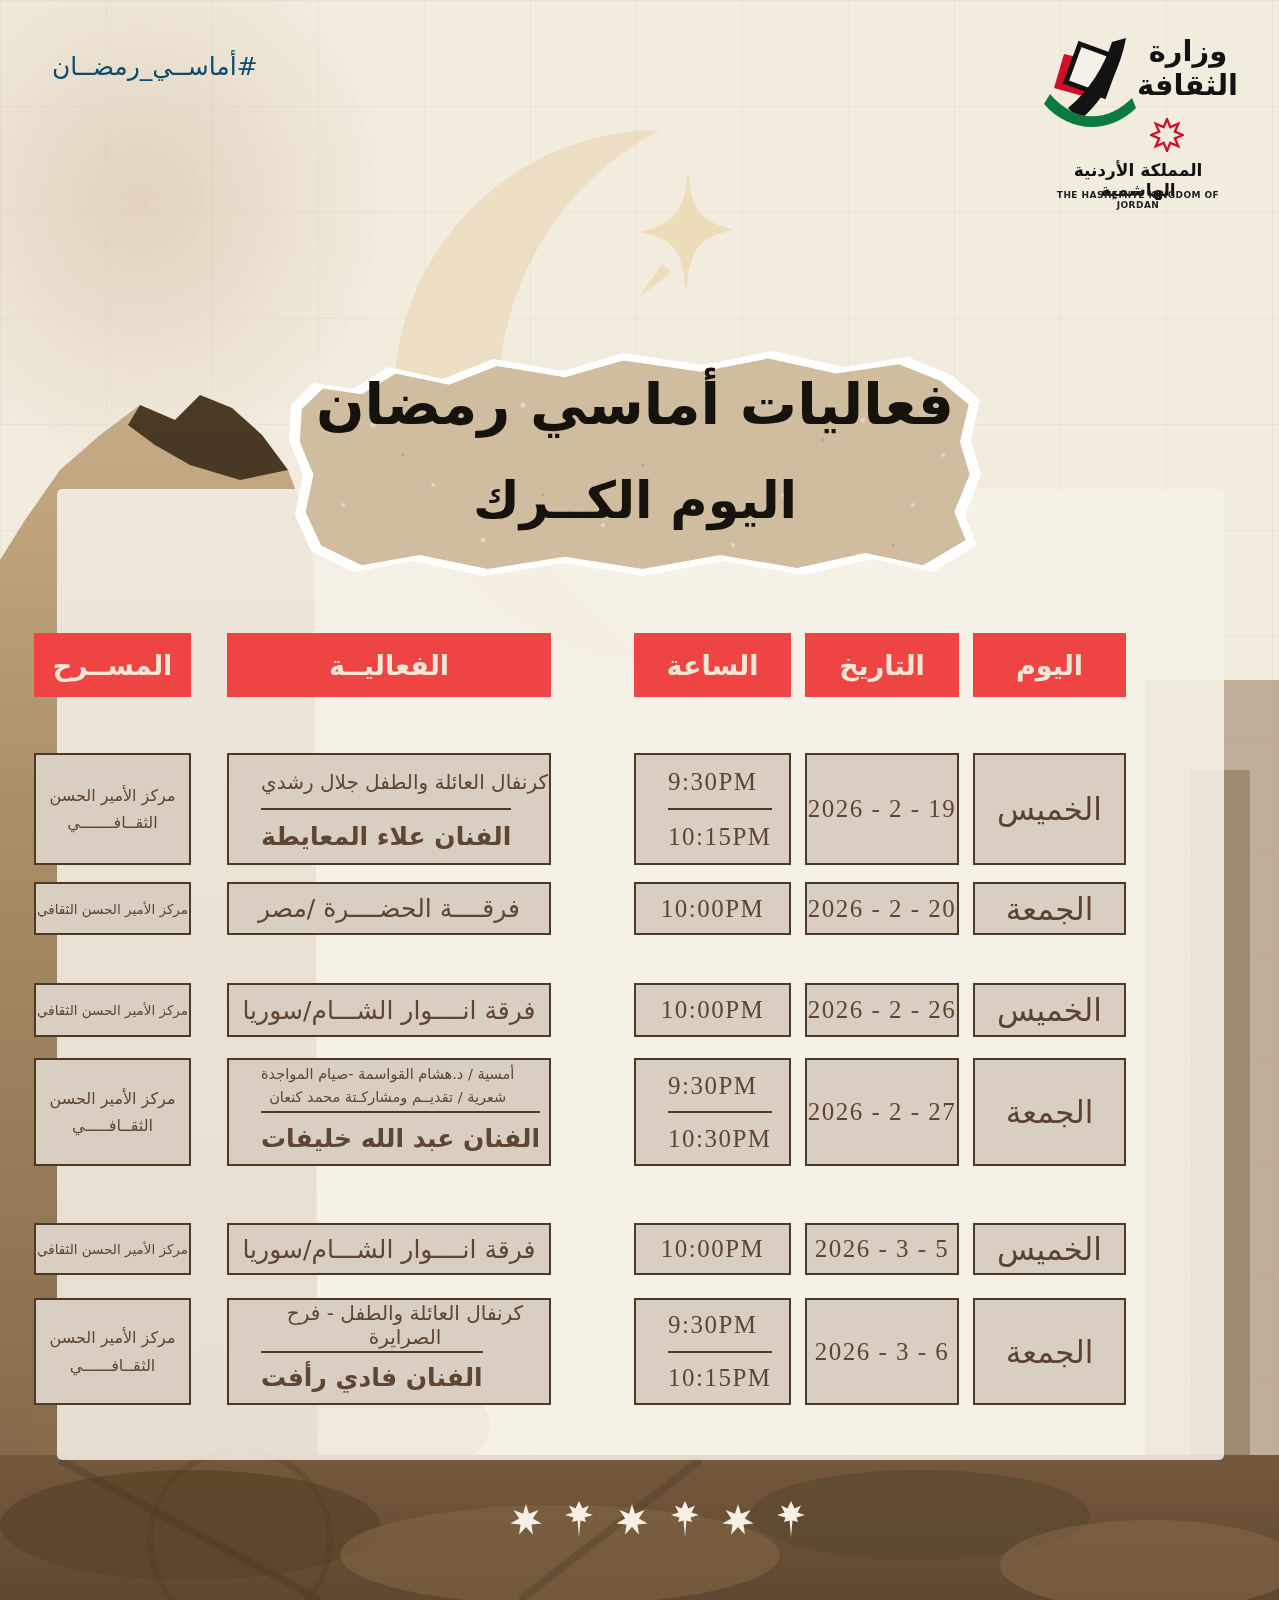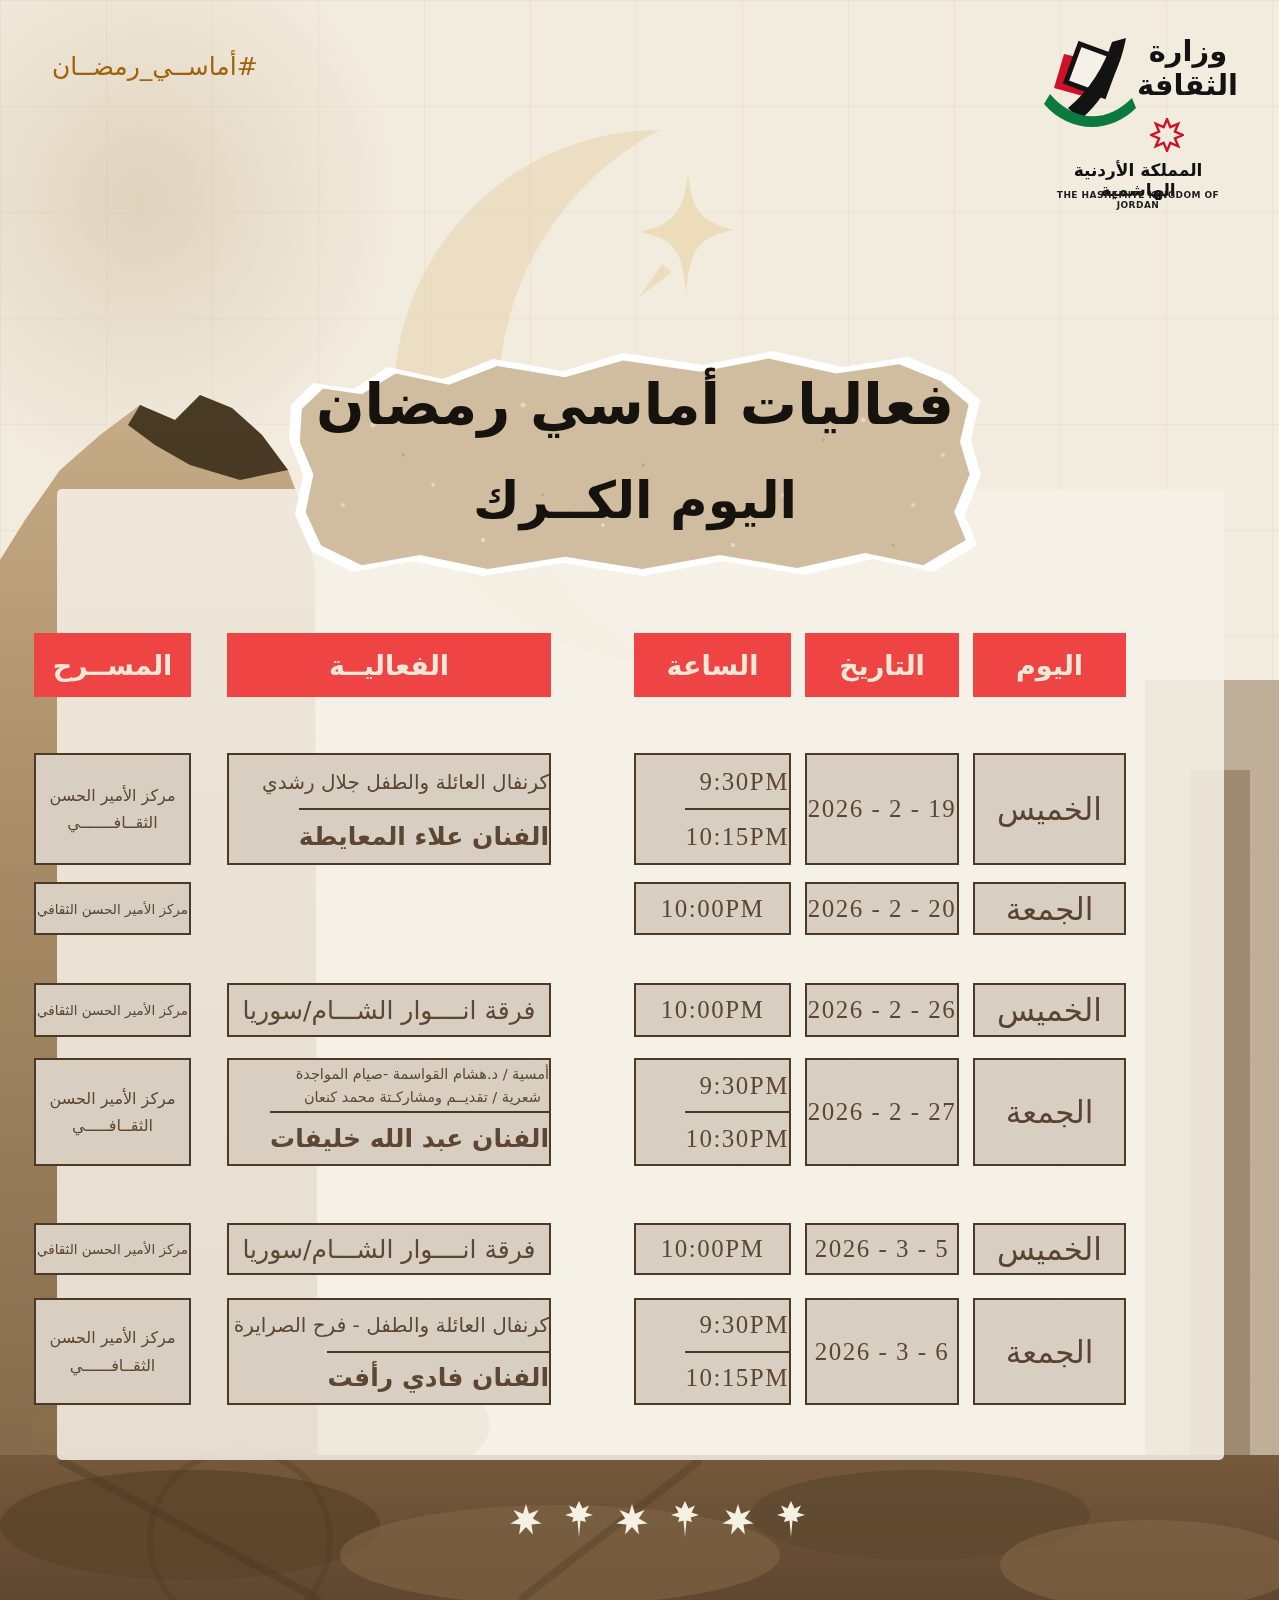--- a/index.html
+++ b/index.html
@@ -11,21 +11,21 @@
                      linear-gradient(90deg,rgba(167,137,104,.09) 1px,transparent 1px);
     background-size:106px 106px;}
   .stain-tl{position:absolute;left:-120px;top:-80px;width:520px;height:560px;pointer-events:none;
     background:radial-gradient(closest-side,rgba(203,180,150,.45),rgba(203,180,150,0));}
   .photo-layer{position:absolute;left:0;top:350px;width:1279px;height:1250px;}
   .deco{position:absolute;pointer-events:none;}
   
   .panel{position:absolute;left:57px;top:489px;width:1167px;height:971px;
     background:rgba(247,242,233,.85);border-radius:5px;}
   
-  .hashtag{position:absolute;left:52px;top:52px;font-size:25px;color:#a16207;letter-spacing:1px;direction:rtl;}
+  .hashtag{position:absolute;left:52px;top:52px;font-size:25px;color:#0c4a6e;letter-spacing:1px;direction:rtl;}
   
   .logo{position:absolute;left:1038px;top:26px;width:200px;height:185px;text-align:center;}
   .logo .ar-title{position:absolute;right:0;top:8px;width:100px;text-align:center;color:#131313;
     font-weight:800;font-size:29px;line-height:1.18;}
   .logo .flag-mark{position:absolute;left:2px;top:6px;}
   .logo .jordan-star{position:absolute;left:112px;top:92px;}
   .logo .kingdom-ar{position:absolute;left:0;top:134px;width:200px;font-size:17px;font-weight:800;color:#111;}
   .logo .kingdom-en{position:absolute;left:0;top:164px;width:200px;font-size:9px;letter-spacing:.45px;
     color:#20201e;font-weight:600;direction:ltr;}
   
@@ -39,21 +39,21 @@
     display:flex;align-items:center;justify-content:center;font-size:27px;font-weight:700;}
   .c-day{left:916px;width:153px;}
   .c-date{left:748px;width:154px;}
   .c-time{left:577px;width:157px;}
   .c-event{left:170px;width:324px;}
   .c-venue{left:-23px;width:157px;}
   
   .row{position:absolute;left:0;width:100%;}
   .cell{position:absolute;top:0;bottom:0;background:#d8cfc2;border:2px solid #4c3a27;box-sizing:border-box;
     display:flex;align-items:center;justify-content:center;color:#5d4632;overflow:hidden;}
-  .cell.col{flex-direction:column;align-items:flex-start;}
+  .cell.col{flex-direction:column;align-items:flex-end;padding-left:32px;}
   .sub{flex:1 1 0;display:flex;align-items:center;justify-content:center;text-align:center;}
   .sub.divided{border-top:2px solid #4c3a27;}
   .day-text{font-size:31px;color:#5a4330;}
   .num{font-family:"Liberation Serif","DejaVu Serif",serif;font-size:25px;letter-spacing:1.5px;
     direction:ltr;unicode-bidi:isolate;}
   .event-line-single{font-size:25px;}
   .event-top{font-size:20px;}
   .event-bottom{font-size:25px;font-weight:600;}
   .event-two-lines{font-size:14.5px;line-height:1.55;}
   .venue-one{font-size:13.5px;text-align:right;}
@@ -166,20 +166,25 @@
           <div class="row" style="top: 393px; height: 53px;">
             <div class="cell c-day">
               <span class="day-text">الجمعة</span>
             </div>
             <div class="cell c-date">
               <span class="num">2026 - 2 - 20</span>
             </div>
             <div class="cell c-time">
               <div class="sub">
                 <span class="num">10:00PM</span>
+              </div>
+            </div>
+            <div class="cell c-event">
+              <div class="sub">
+                <span class="event-line-single">فرقــــة الحضــــرة /مصر</span>
               </div>
             </div>
             <div class="cell c-venue">
               <div class="venue-one">
                 <div>مركز الأمير الحسن الثقافي</div>
               </div>
             </div>
           </div>
           <div class="row" style="top: 494px; height: 54px;">
             <div class="cell c-day">

